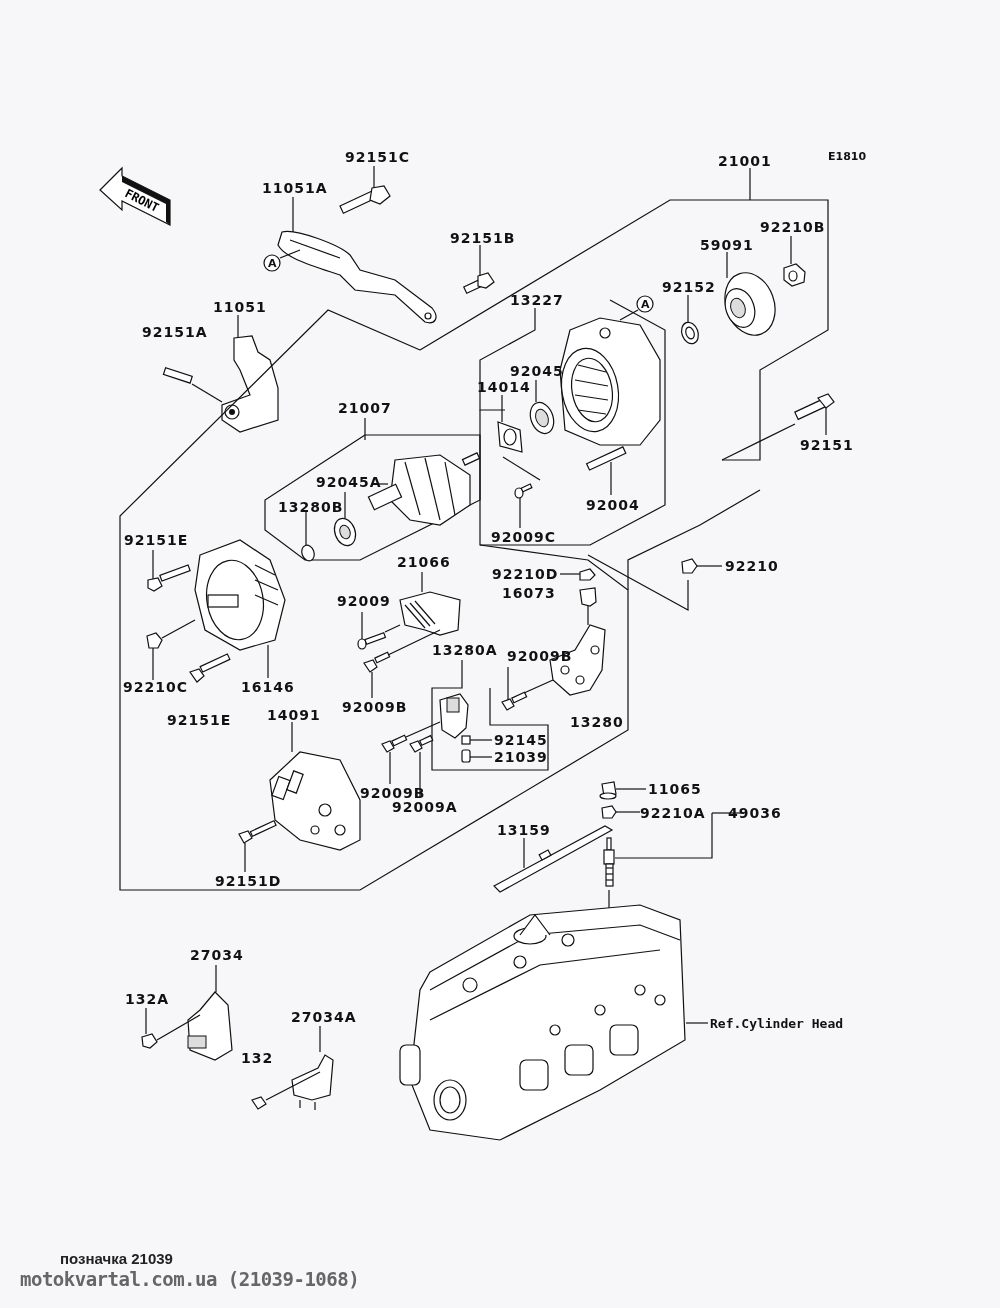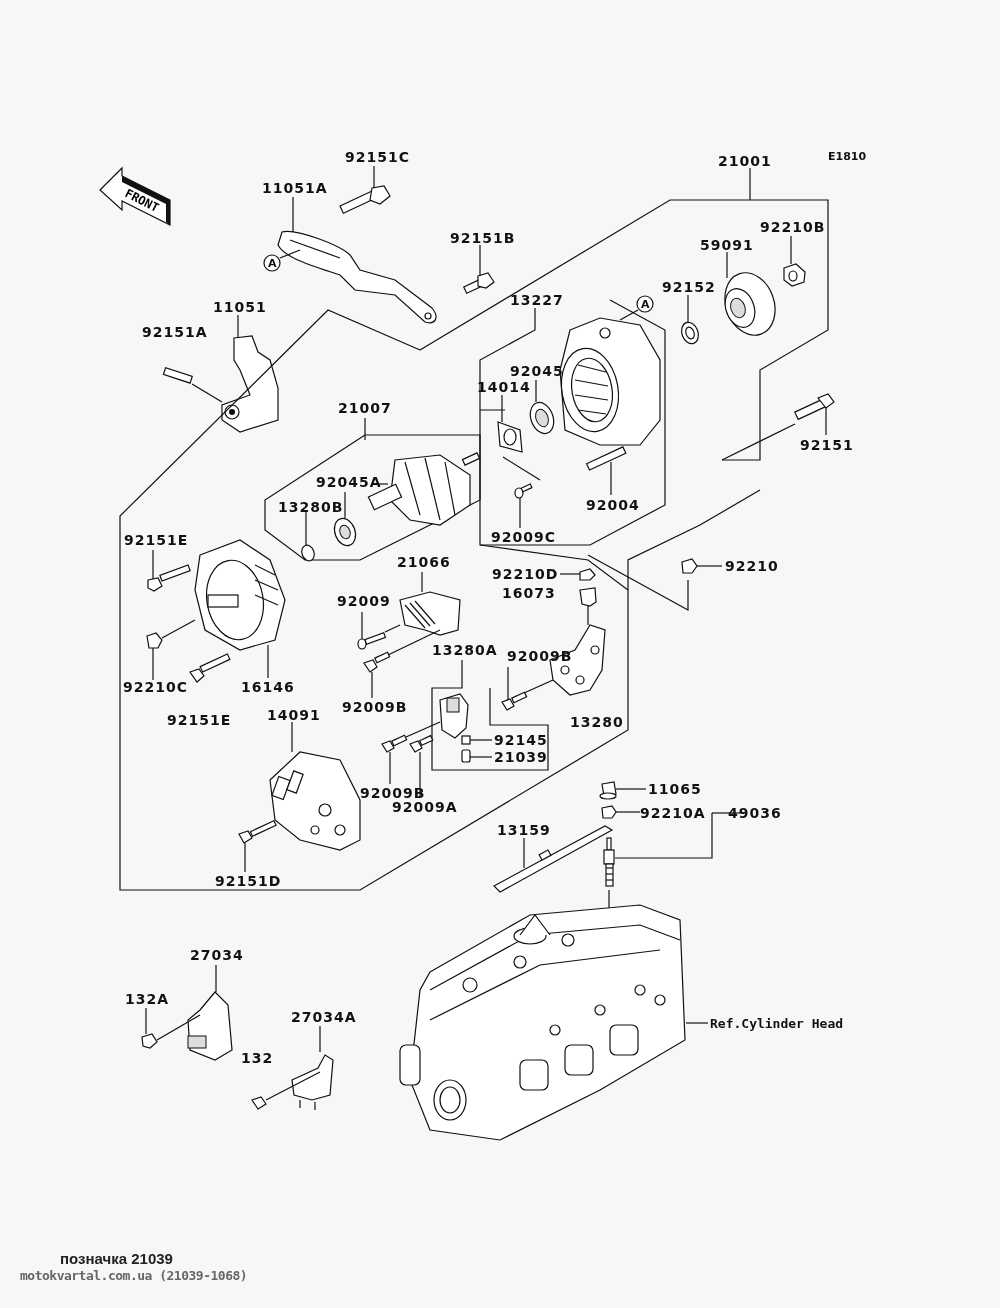--- a/index.html
+++ b/index.html
@@ -7,21 +7,21 @@
          font-family:"DejaVu Sans Mono", monospace; }
   #diagram { position:absolute; left:0; top:0; width:1000px; height:1308px; }
   .lbl { font-family:"DejaVu Sans", sans-serif; font-weight:bold; font-size:14px; fill:#111; letter-spacing:1px; }
   .lbl-sm { font-family:"DejaVu Sans", sans-serif; font-weight:bold; font-size:11px; fill:#111; }
   .line { stroke:#111; stroke-width:1.2; fill:none; }
   .part { stroke:#111; stroke-width:1.2; fill:#fff; }
   .part-fill { stroke:#111; stroke-width:1; fill:#ddd; }
   .footer-1 { position:absolute; left:60px; top:1250px; font-family:"Liberation Sans", sans-serif;
               font-weight:bold; font-size:15px; color:#222; }
   .footer-2 { position:absolute; left:20px; top:1268px; font-family:"DejaVu Sans Mono", monospace;
-              font-weight:bold; font-size:13px; color:#666; letter-spacing:-0.5px; }
+              font-weight:bold; font-size:19px; color:#666; letter-spacing:-0.5px; }
 </style>
 </head>
 <body>
 
 <svg id="diagram" viewBox="0 0 1000 1308" xmlns="http://www.w3.org/2000/svg">
 
   <text class="lbl-sm" x="828" y="160">E1810</text>
 
   <g>
     <polygon points="100,190 122,168 122,176 170,200 170,225 122,201 122,210" class="part"></polygon>

